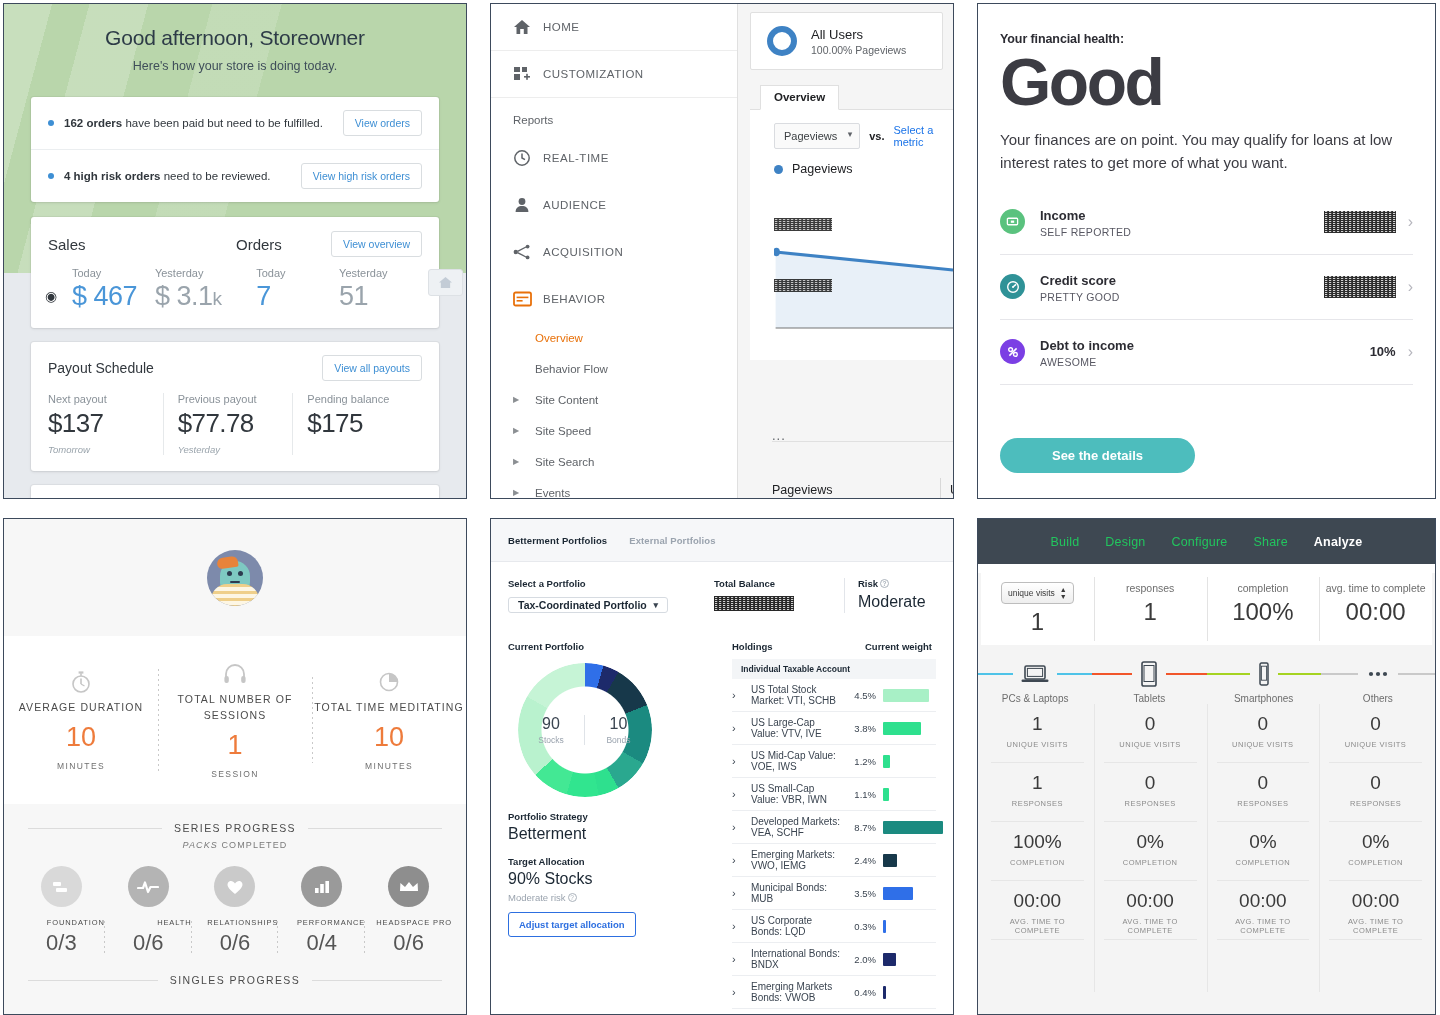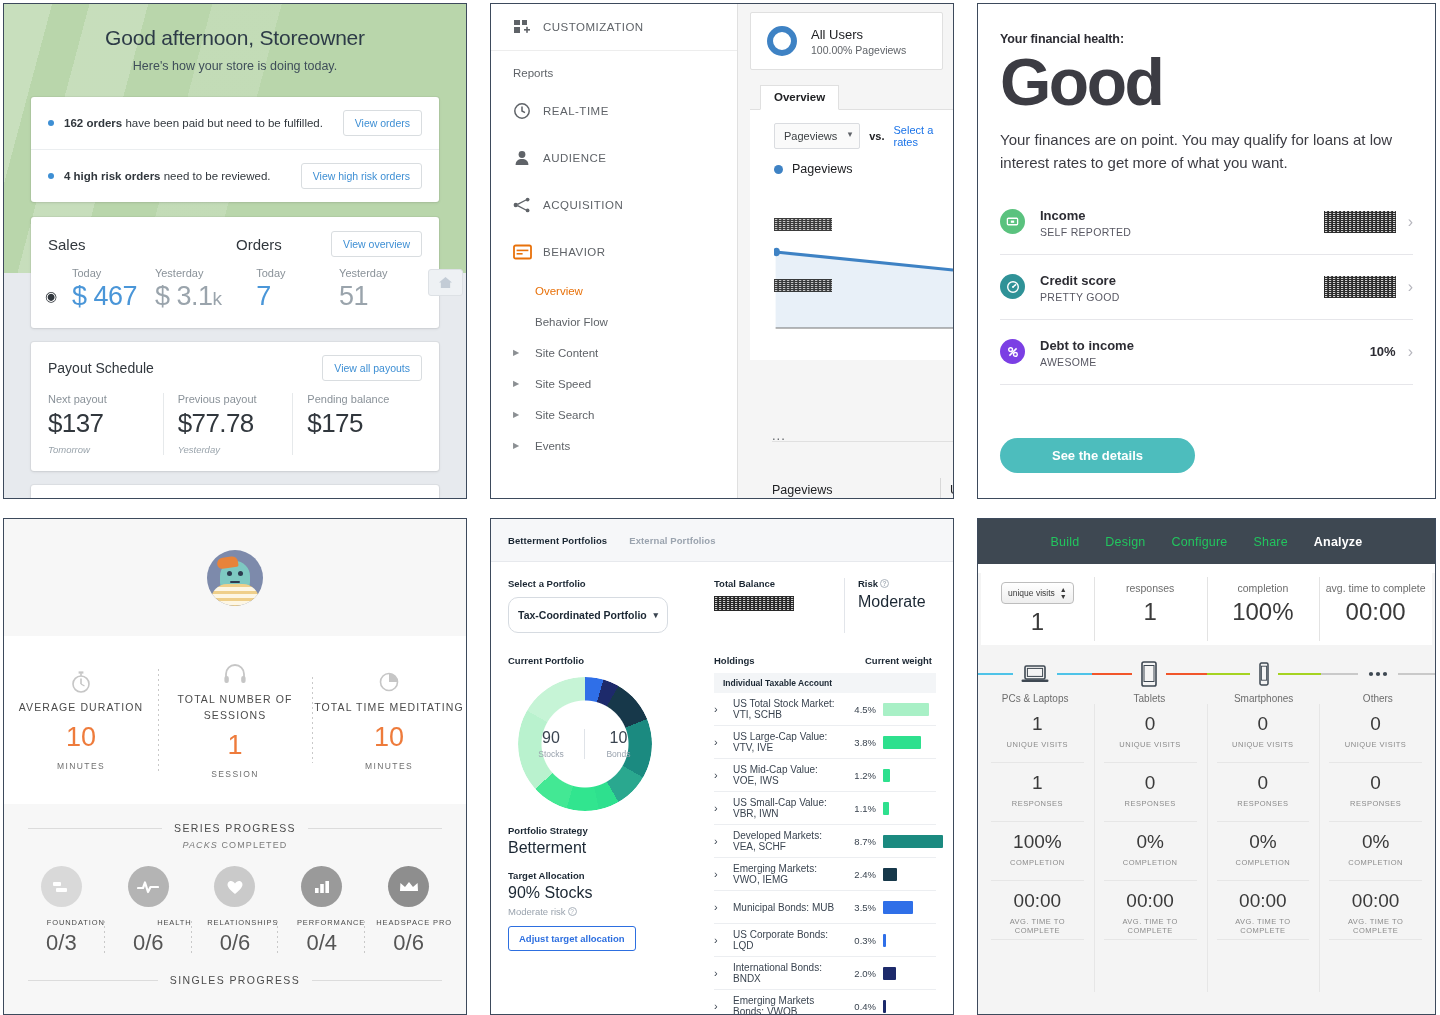--- a/index.html
+++ b/index.html
@@ -196,34 +196,34 @@
 
   
   .bt { height:100%; background:#fff; }
   .bt-tabs { background:#f6f7f9; height:43px; display:flex; align-items:center; padding-left:17px; border-bottom:1px solid #e7e9ed; }
   .bt-tab { font-size:9.5px; font-weight:700; color:#1b2733; margin-right:22px; letter-spacing:.1px; }
   .bt-tab.off { color:#9aa3ae; }
   .bt-body { padding:16px 17px 0 17px; display:flex; }
   .bt-left { width:198px; }
   .bt-lbl { font-size:9.5px; font-weight:700; color:#1b2733; }
   .bt-select {
-    margin-top:8px; width:160px; height:36px; border:1px solid #d6dbe1; border-radius:10px;
+    margin-top:8px; width:160px; height:16px; border:1px solid #d6dbe1; border-radius:3px;
     display:flex; align-items:center; padding:0 9px; font-size:10.5px; font-weight:700; color:#1b2733;
     justify-content:space-between; background:#fff;
   }
   .bt-mid { flex:1; padding-left:8px; }
   .bt-redact { width:80px; height:15px; margin-top:7px;
       background:
       repeating-linear-gradient(0deg,#111 0 1px, transparent 1px 2px),
       repeating-linear-gradient(90deg,#111 0 1px,#ccc 1px 3px,#333 3px 4px); opacity:.9; }
   .bt-risk { width:92px; border-left:1px solid #e2e5ea; padding-left:13px; }
   .bt-riskval { font-size:16px; color:#1b2733; font-weight:300; margin-top:4px; }
   .bt-q { display:inline-block; width:9px; height:9px; border-radius:50%; border:1px solid #aab2bb;
           color:#aab2bb; font-size:6.5px; text-align:center; line-height:8px; vertical-align:1px; margin-left:2px;}
-  .bt-cols { display:flex; padding:0 17px; margin-top:22px; }
+  .bt-cols { display:flex; padding:0 17px; margin-top:28px;gap:18px; }
   .bt-chartcol { width:198px; }
   .bt-donutwrap { position:relative; width:134px; height:134px; margin:11px auto 0 10px; }
   .bt-donut { width:134px; height:134px; border-radius:50%;
     background: conic-gradient(
       #2f6fe8 0deg 16deg,
       #1d2a6b 16deg 30deg,
       #17384a 30deg 68deg,
       #1b8a80 68deg 120deg,
       #2aa88f 120deg 150deg,
       #2ee08e 150deg 168deg,
@@ -376,20 +376,28 @@
       </svg>
     </div>
   </div>
 
   <div class="panel">
     <div class="ga">
       <div class="ga-nav">
         <div class="ga-item">
           <span class="ga-ico">
             <svg width="18" height="16" viewBox="0 0 18 16">
+                <path d="M9 1 L17 8 L14.5 8 L14.5 15 L10.8 15 L10.8 10 L7.2 10 L7.2 15 L3.5 15 L3.5 8 L1 8 Z" fill="#5f6368"></path>
+              </svg>
+          </span>
+          <span class="ga-label">HOME</span>
+        </div>
+        <div class="ga-item">
+          <span class="ga-ico">
+            <svg width="18" height="16" viewBox="0 0 18 16">
               <rect x="1" y="1" width="6" height="5" fill="#5f6368"></rect>
               <rect x="9" y="1" width="5" height="5" fill="#5f6368"></rect>
               <rect x="1" y="8" width="6" height="6" fill="#5f6368"></rect>
               <rect x="11" y="10" width="6" height="1.6" fill="#5f6368"></rect>
               <rect x="13.2" y="7.8" width="1.6" height="6" fill="#5f6368"></rect>
             </svg>
           </span>
           <span class="ga-label">CUSTOMIZATION</span>
         </div>
         <div class="ga-sect">Reports</div>
@@ -465,21 +473,21 @@
             <div class="ga-users-s">100.00% Pageviews</div>
           </div>
         </div>
         <div class="ga-tabbar">
           <div class="ga-tab">Overview</div>
         </div>
         <div class="ga-chartbox">
           <div class="ga-selrow">
             <div class="ga-select">Pageviews</div>
             <div class="ga-vs">vs.</div>
-            <div class="ga-metric">Select a rates</div>
+            <div class="ga-metric">Select a metric</div>
           </div>
           <div class="ga-legend">
             <span class="ga-legend-dot"></span>
             <span class="ga-legend-t">Pageviews</span>
           </div>
           <div class="ga-redact" style="position:absolute;left:24px;top:108px;width:58px;height:13px;"></div>
           <div class="ga-plot">
             <svg width="100%" height="96" viewBox="0 0 220 96" preserveAspectRatio="none">
               <path d="M2,14 L220,32 L220,90 L2,90 Z" fill="#e8f0f8"></path>
               <path d="M2,14 L220,32" stroke="#3e82c4" stroke-width="3.2" fill="none"></path>

